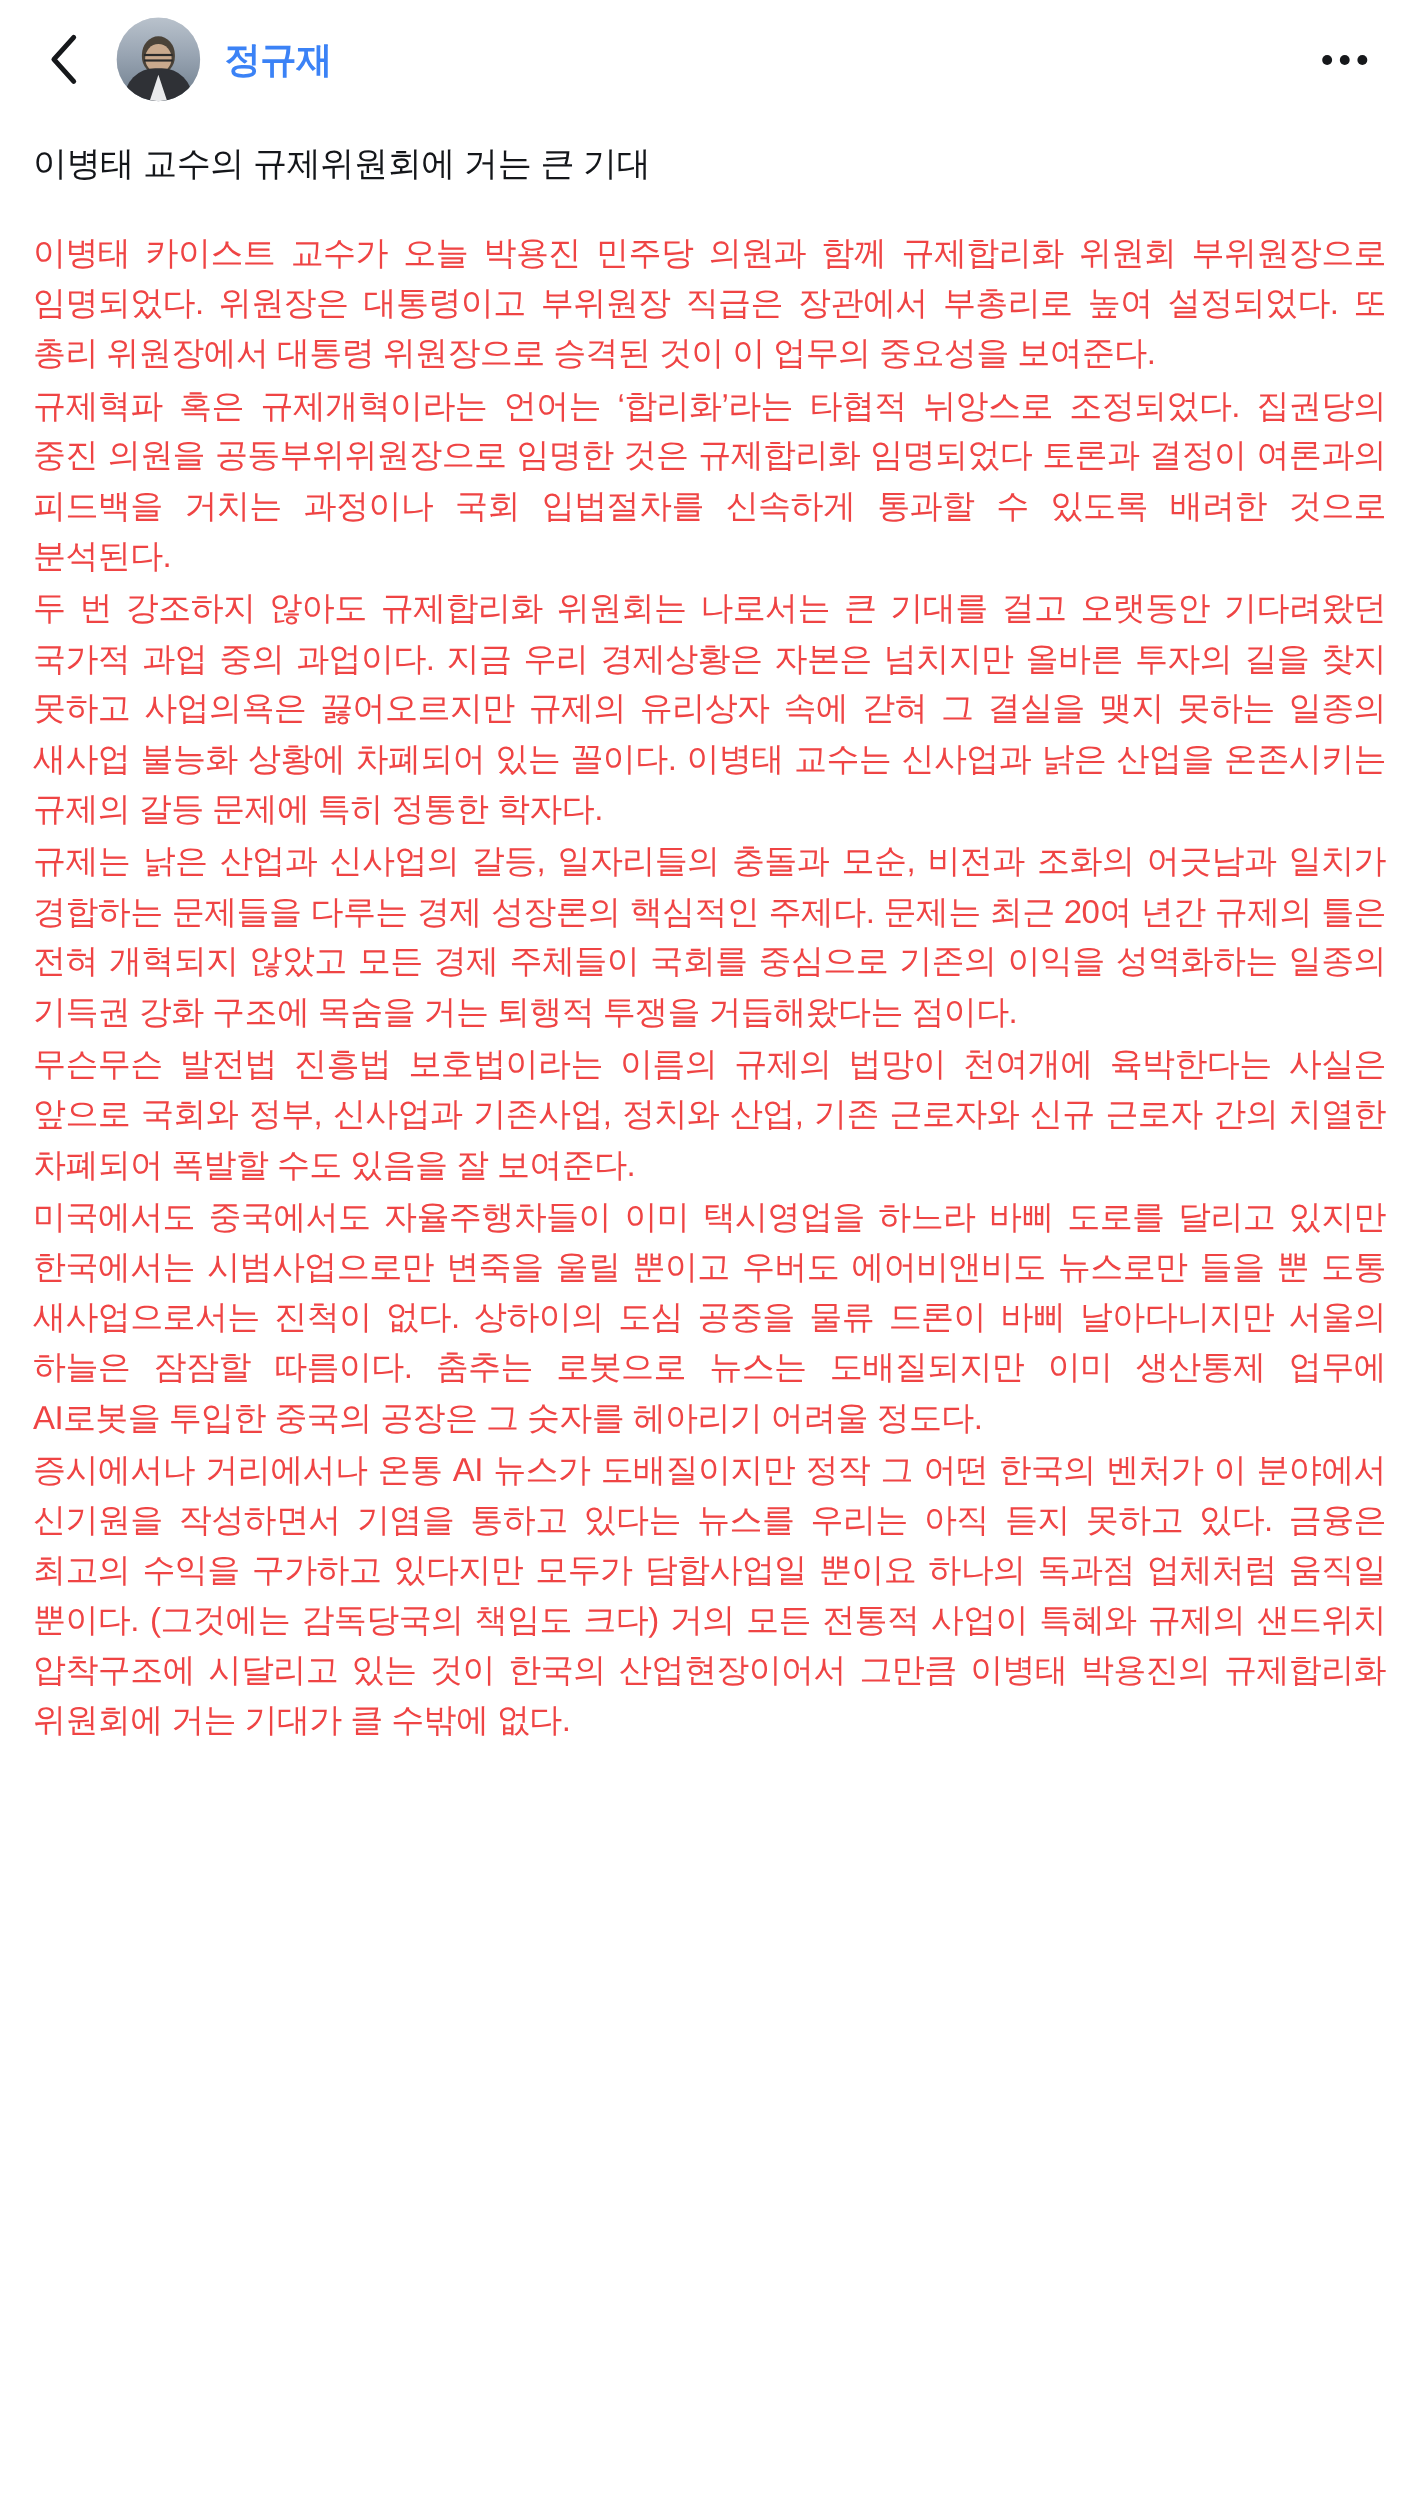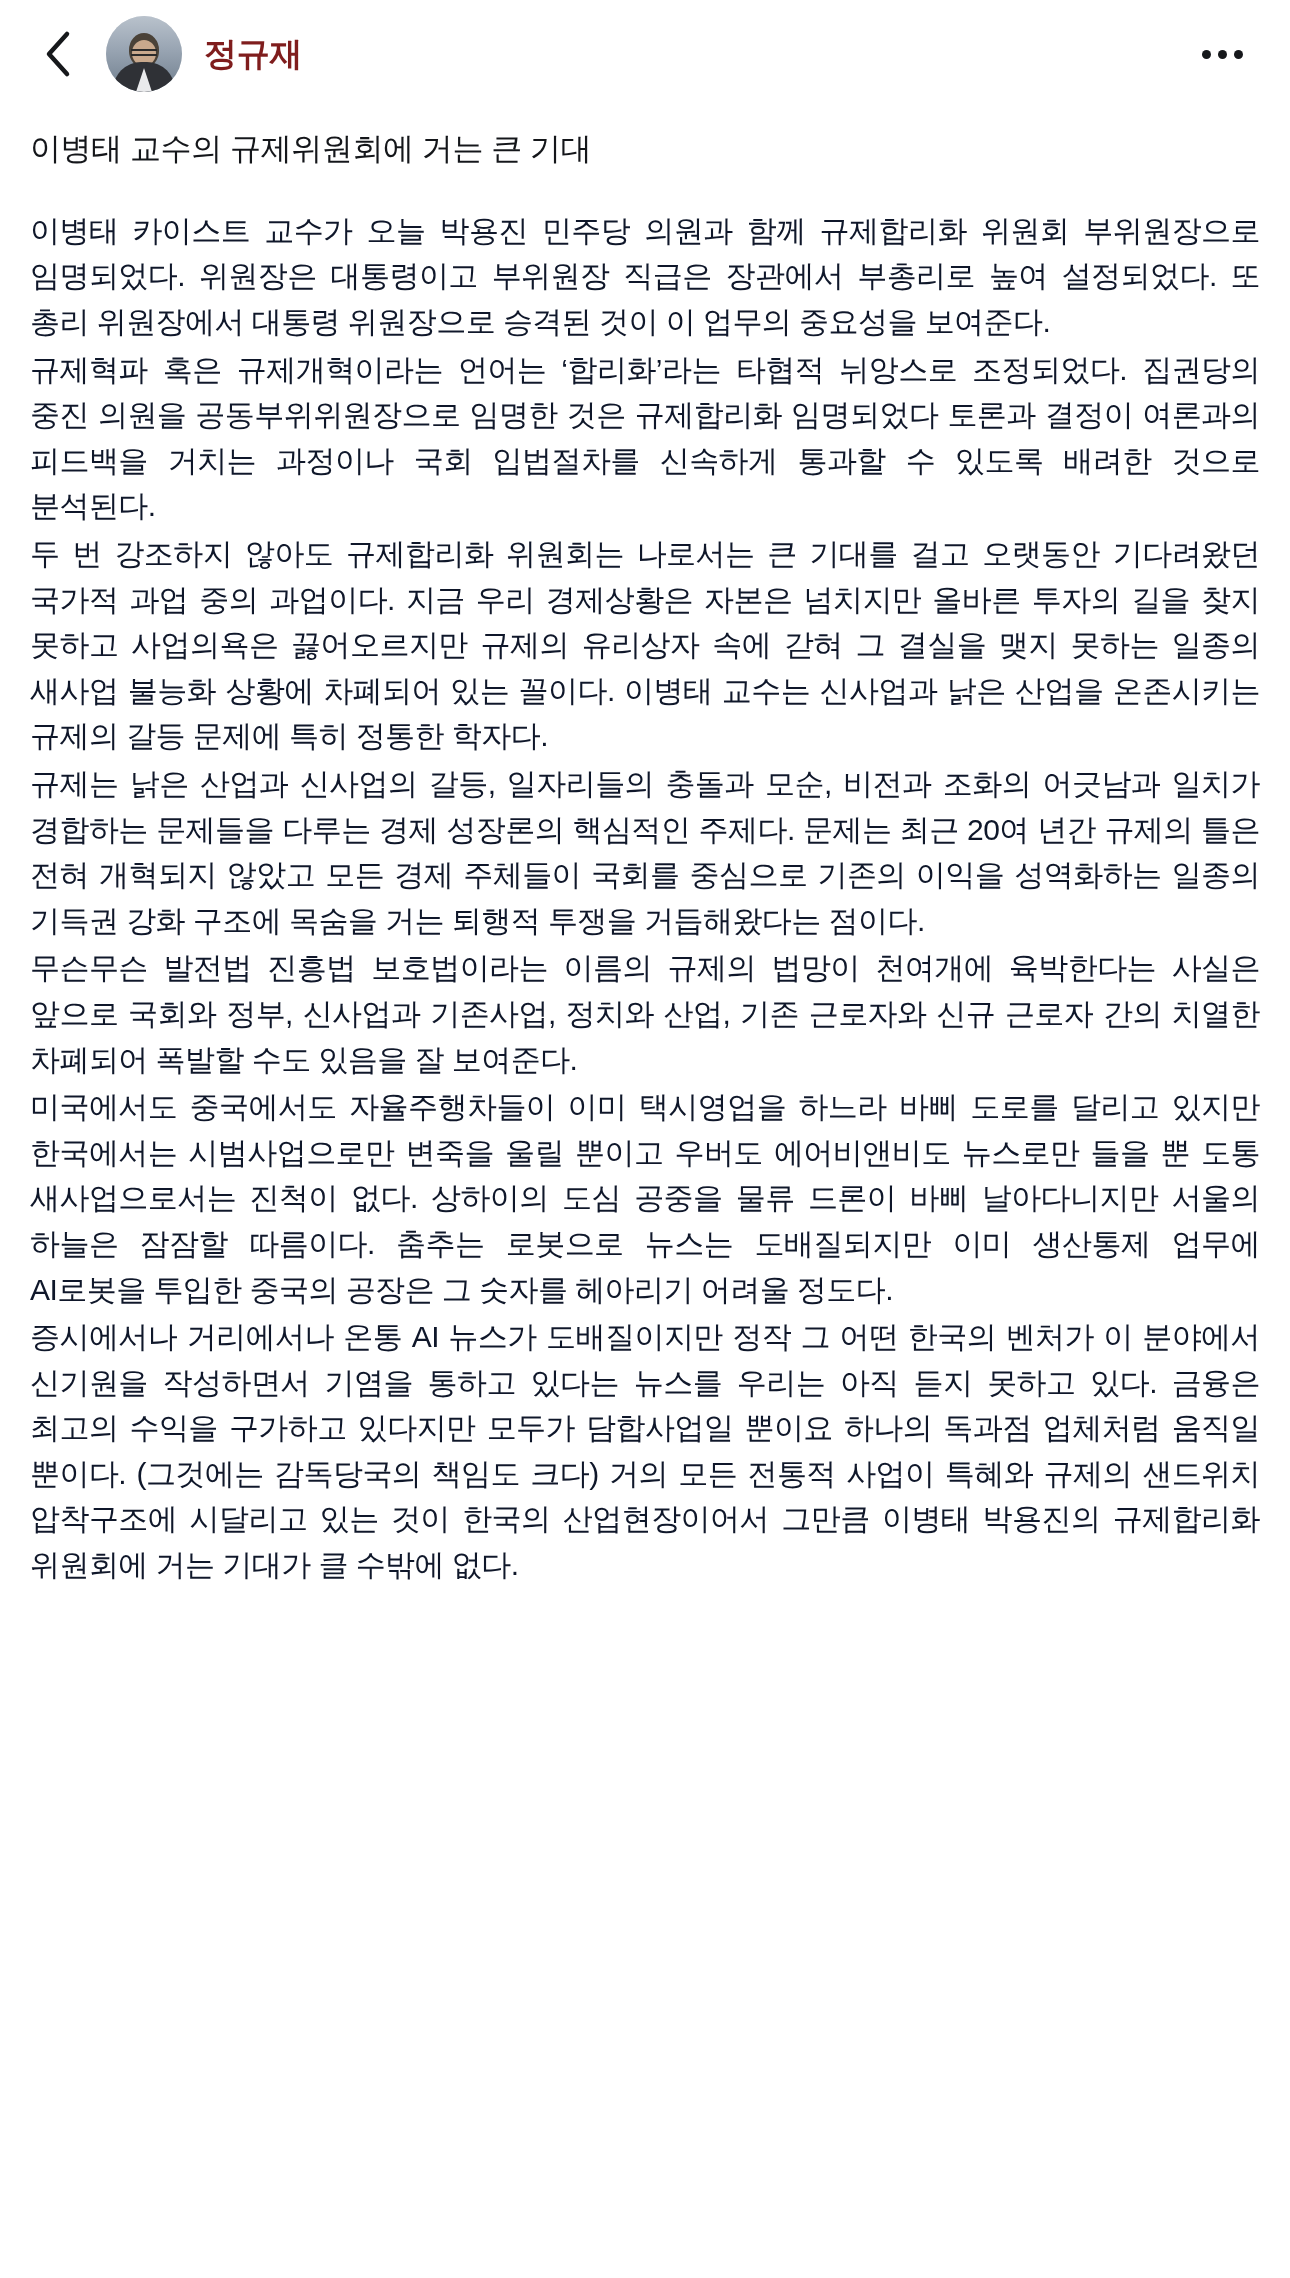--- a/index.html
+++ b/index.html
@@ -114,21 +114,21 @@
     display: flex;
     flex-direction: column;
     justify-content: center;
     flex: 1 1 auto;
     min-width: 0;
   }
   .hdr-name {
     font-size: 33px;
     font-weight: bold;
     line-height: 1.15;
-    color: #7f1d1d;
+    color: #3b82f6;
     letter-spacing: -0.3px;
   }
   .hdr-meta {
     display: flex;
     align-items: center;
     margin-top: 7px;
     font-size: 23px;
     color: #6b7075;
     line-height: 1.1;
   }
@@ -170,21 +170,21 @@
     font-weight: normal;
     color: #14161a;
     letter-spacing: -0.4px;
     line-height: 1.35;
     margin-bottom: 38px;
   }
   .post-body p {
     margin: 0 0 2px 0;
     font-size: 30px;
     line-height: 1.52;
-    color: #0f172a;
+    color: #ef4444;
     letter-spacing: -0.55px;
     word-break: keep-all;
     text-align: justify;
     text-justify: inter-character;
   }
 </style>
 </head>
 <body>
 
 <div class="page">

